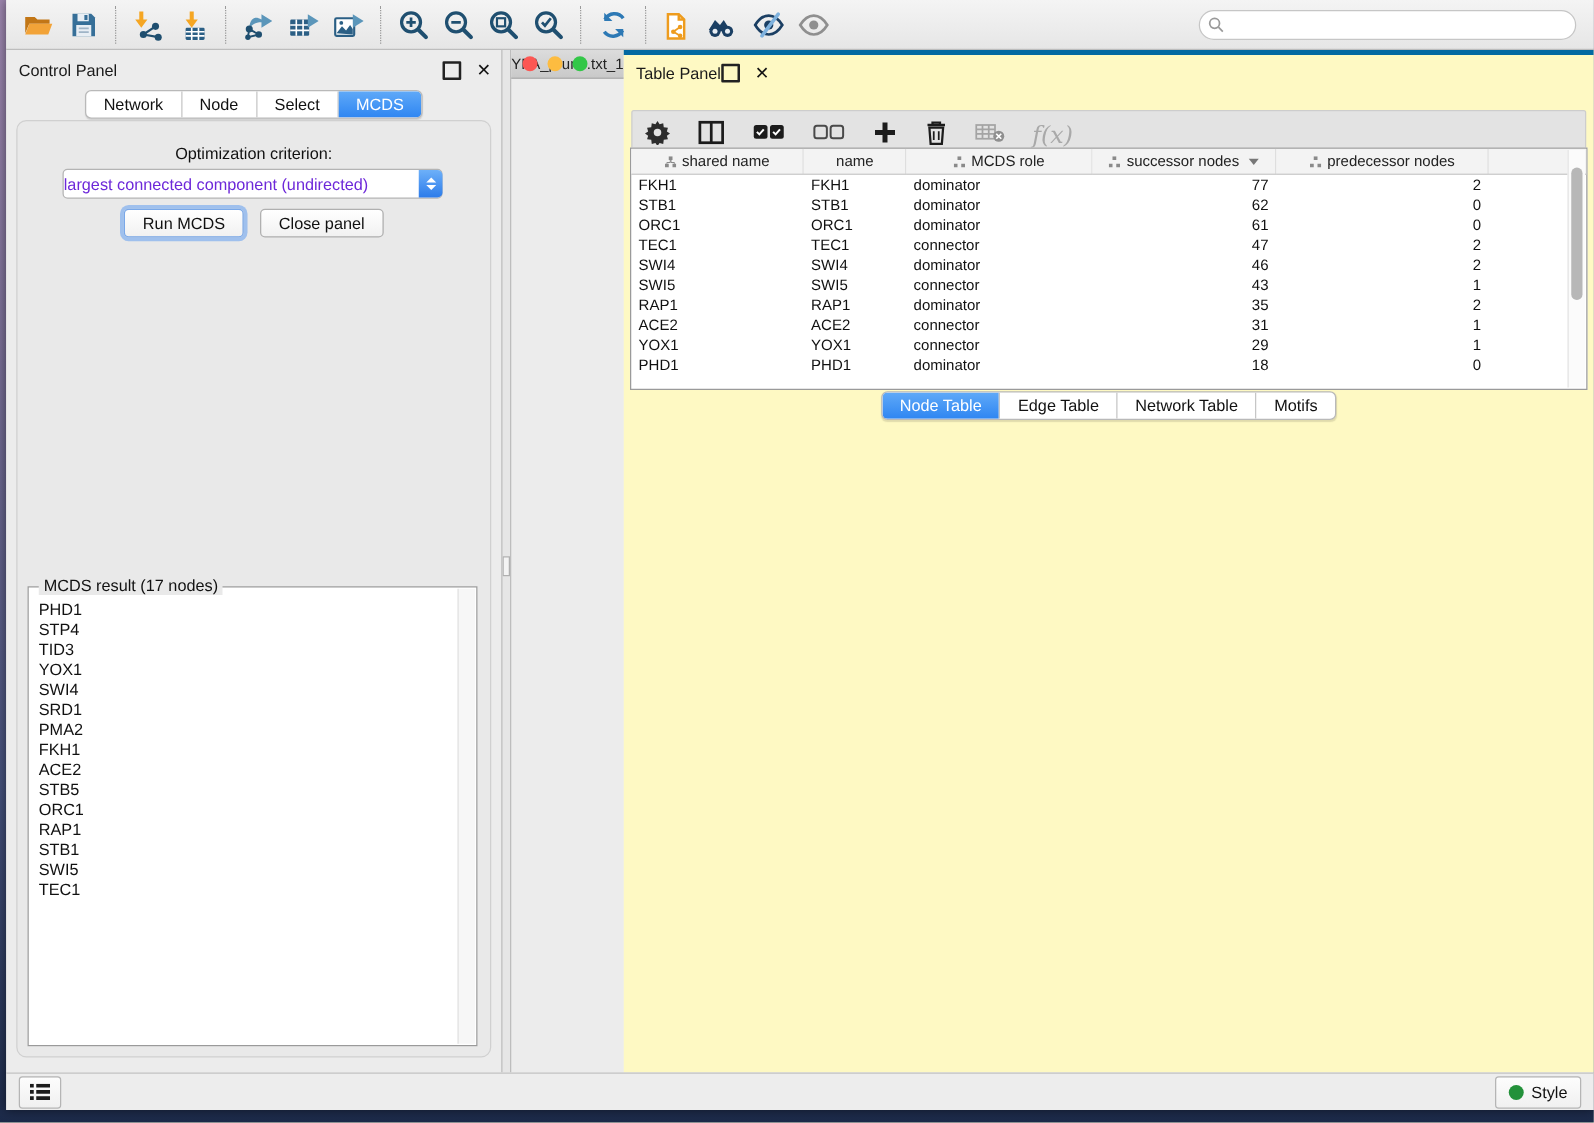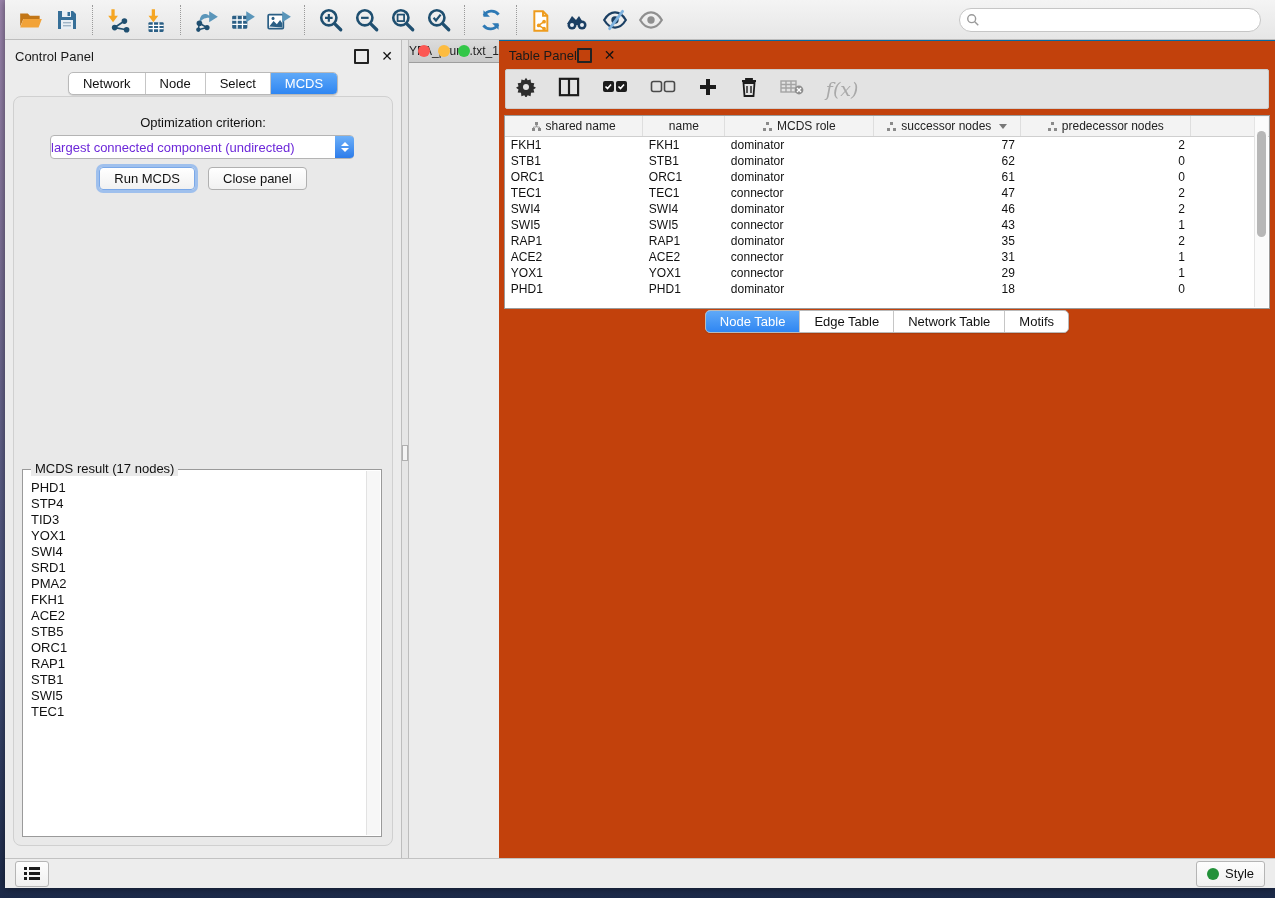--- a/index.html
+++ b/index.html
@@ -60,23 +60,23 @@
   
   .rstack{flex:1;display:flex;flex-direction:row;position:relative;}
   .net-titlebar{height:22px;background:linear-gradient(#dcdcdc,#c9c9c9);border-bottom:1px solid #9e9e9e;
                 position:relative;display:flex;align-items:center;justify-content:center;}
   .traffic{position:absolute;left:9px;top:5px;display:flex;gap:8px;}
   .traffic span{width:12px;height:12px;border-radius:50%;display:block;}
   .net-title{font-size:12px;color:#222;}
   .canvas{height:501px;background:#fff;position:relative;overflow:hidden;}
   .canvas svg{position:absolute;left:0;top:0;}
   
-  .tpanel{flex:1;position:relative;background:#c2410c;border-top:1px solid #0369a1;}
+  .tpanel{flex:1;position:relative;background:#fef9c3;border-top:4px solid #0369a1;}
   .tp-head{position:absolute;left:0;top:4px;right:8px;height:20px;display:flex;align-items:center;}
-  .tp-toolbar{position:absolute;left:6px;right:6px;top:28px;height:40px;background:#e3e3e3;
+  .tp-toolbar{position:absolute;left:6px;right:6px;top:44px;height:40px;background:#e3e3e3;
               border:1px solid #cdcdcd;border-radius:2px;display:flex;align-items:center;padding:0 10px;box-sizing:border-box;gap:22px;}
   .tp-toolbar .fx{font-family:"DejaVu Serif",serif;font-style:italic;font-size:19px;color:#a9a9a9;}
   .tablewrap{position:absolute;left:5px;right:5px;top:74px;height:192px;background:#fff;border:1px solid #9a9a9a;overflow:hidden;}
   table.grid{border-collapse:collapse;table-layout:fixed;width:843px;font-size:12px;}
   table.grid col.c0{width:138px}table.grid col.c1{width:82px}table.grid col.c2{width:149px}
   table.grid col.c3{width:147px}table.grid col.c4{width:170px}table.grid col.c5{width:auto}
   table.grid th{height:18px;background:#f3f3f3;border-right:1px solid #dedede;border-bottom:1px solid #cfcfcf;
                 font-weight:normal;color:#222;text-align:center;overflow:hidden;white-space:nowrap;}
   table.grid td{height:16px;padding:0 6px;color:#111;overflow:hidden;white-space:nowrap;}
   table.grid td.num{text-align:right;}

